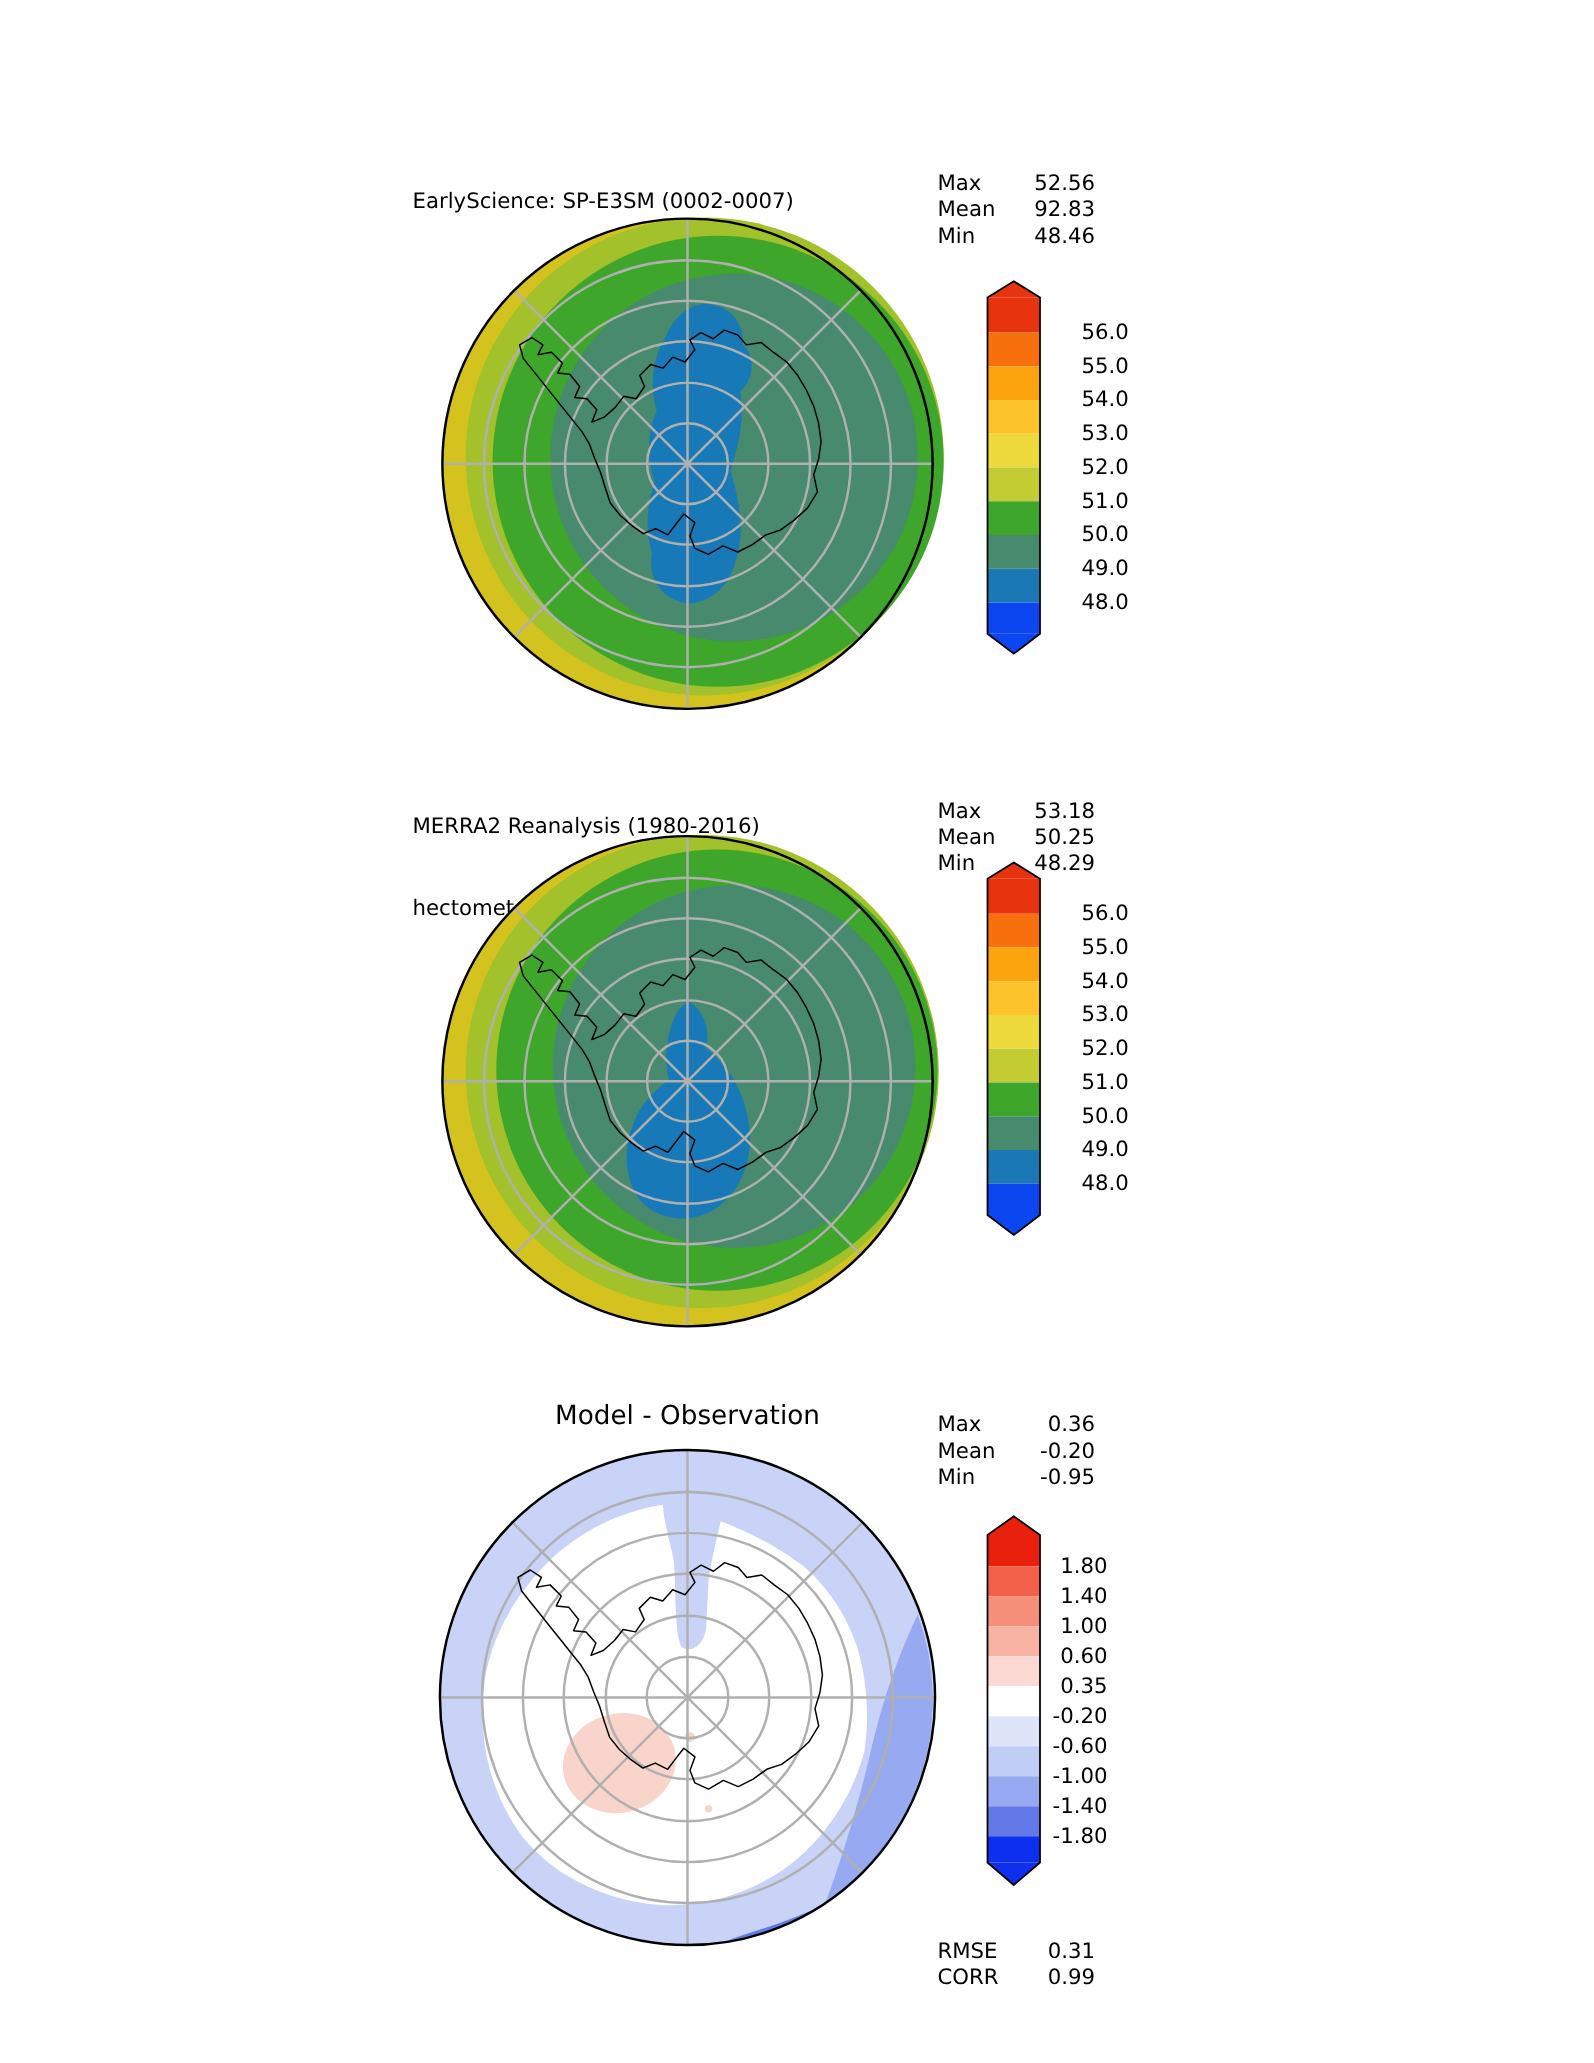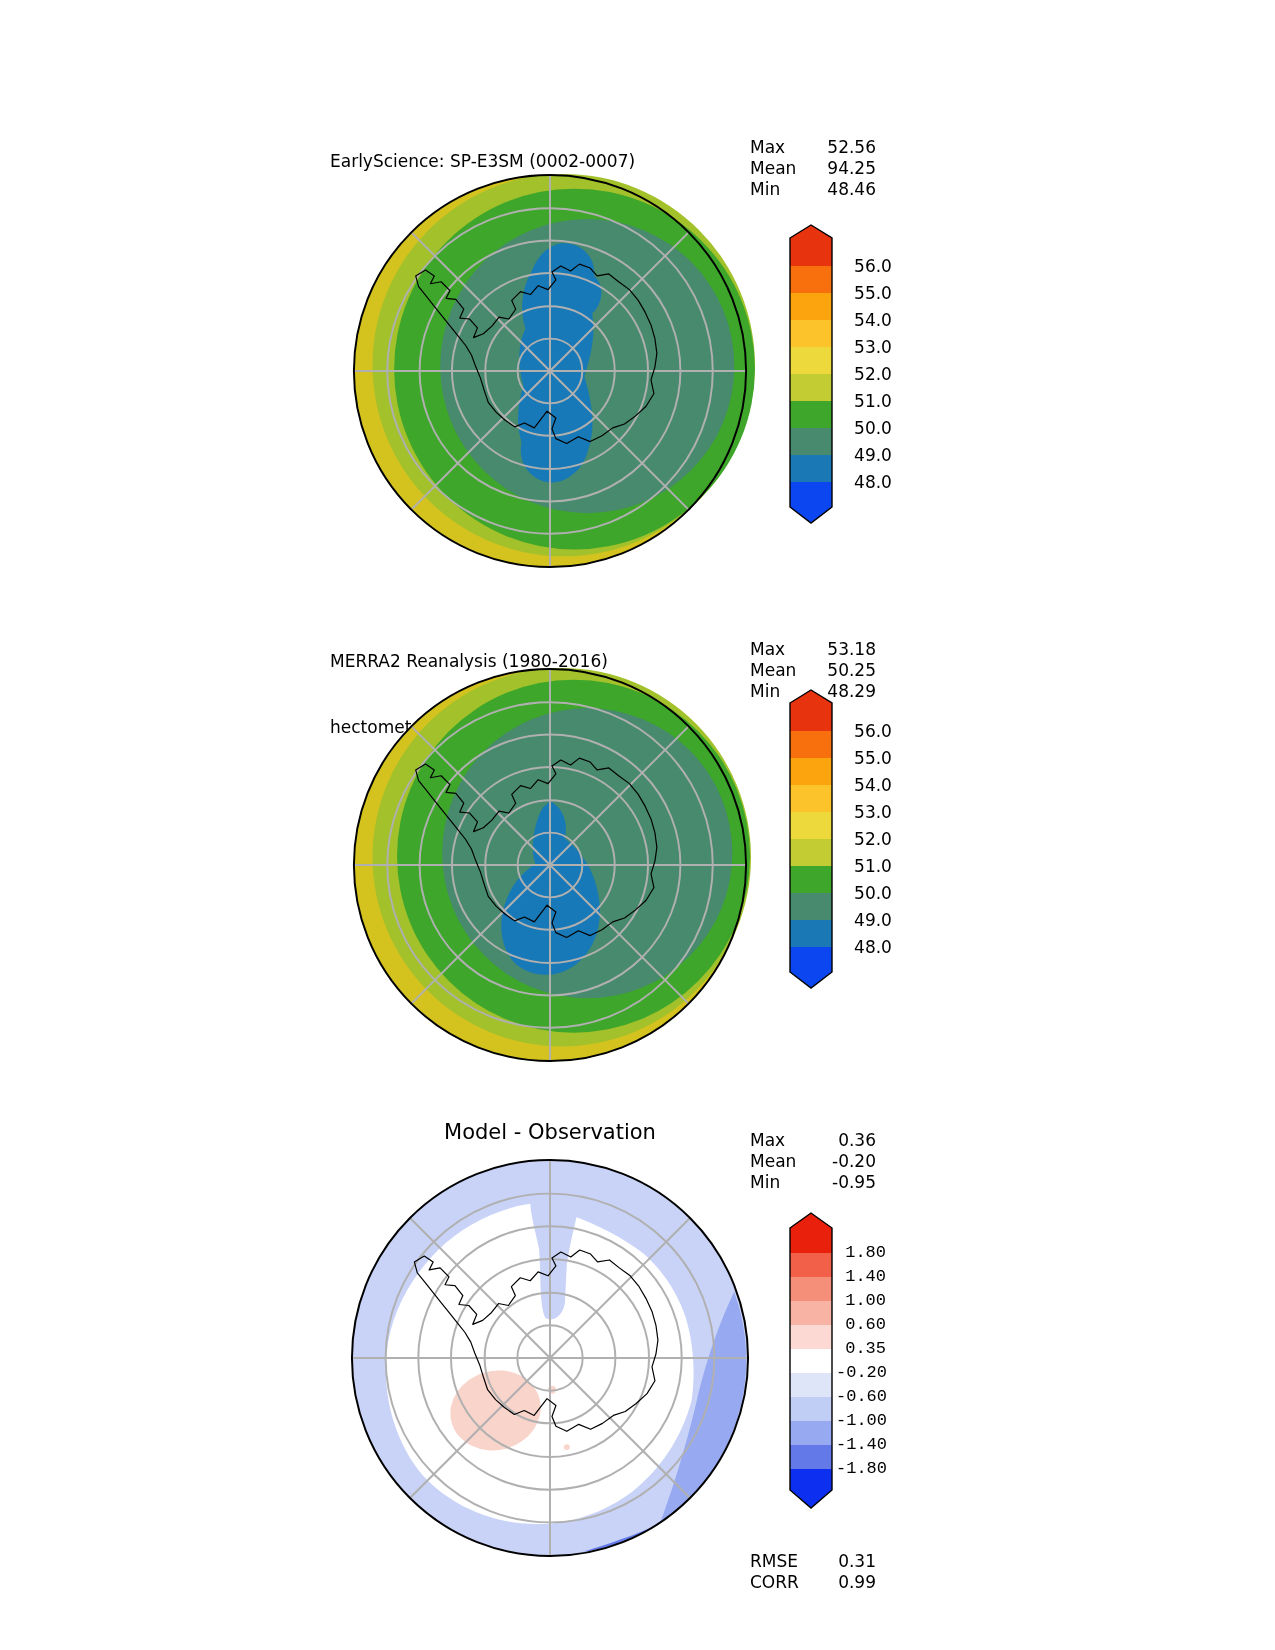--- a/index.html
+++ b/index.html
@@ -7,23 +7,23 @@
           font-family:"DejaVu Sans","Liberation Sans",sans-serif;color:#000;}
   .abs{position:absolute;}
   .page-title{width:1200px;left:0;top:38px;text-align:center;font-size:34px;}
   .panel-heading{font-size:17px;line-height:22px;white-space:pre;}
   .stats{width:126px;font-size:17px;line-height:21px;}
   .stat-row{display:flex;justify-content:space-between;}
   .metrics{width:126px;font-size:17px;line-height:21px;}
   .diff-title{width:400px;text-align:center;font-size:21px;}
   .cbar-wrap{width:120px;}
   .tick{position:absolute;left:55px;width:60px;height:26px;line-height:26px;
-        font-size:17px;text-align:center;}
+        font-size:17px;text-align:right;}
   .tickd{position:absolute;left:48px;width:50px;height:24px;line-height:24px;
-        font-size:17px;text-align:right;font-family:Liberation Mono, monospace;}
+        font-size:17px;text-align:right;}
   svg{overflow:visible;display:block;}
   
   .cz0{fill:#e8330f}.cz1{fill:#f8700e}.cz2{fill:#fba40e}.cz3{fill:#fcc32a}
   .cz4{fill:#eed93c}.cz5{fill:#c4cc33}.cz6{fill:#3ea62b}.cz7{fill:#478a6d}
   .cz8{fill:#1a79b5}.cz9{fill:#0b46f0}
   
   .cd0{fill:#e8200c}.cd1{fill:#f2604a}.cd2{fill:#f68f79}.cd3{fill:#f9b3a4}
   .cd4{fill:#fcd9d2}.cd5{fill:#ffffff}.cd6{fill:#dfe5f9}.cd7{fill:#c0cdf5}
   .cd8{fill:#97a9f0}.cd9{fill:#6379e8}.cd10{fill:#0d2ff0}
   .cbar-outline{fill:none;stroke:#000;stroke-width:1.4;}
@@ -82,21 +82,21 @@
     <circle cx="205" cy="205" r="200" class="mapedge"></circle>
   </svg>
 
   <div class="abs stats" style="left:750px;top:137px;">
     <div class="stat-row">
       <span>Max</span>
       <span>52.56</span>
     </div>
     <div class="stat-row">
       <span>Mean</span>
-      <span>94.25</span>
+      <span>92.83</span>
     </div>
     <div class="stat-row">
       <span>Min</span>
       <span>48.46</span>
     </div>
   </div>
 
   <div class="abs cbar-wrap" style="left:788px;top:223px;height:302px;">
     <svg width="46" height="302">
       <polygon points="2,15 23,2 44,15" class="cz0"></polygon>

